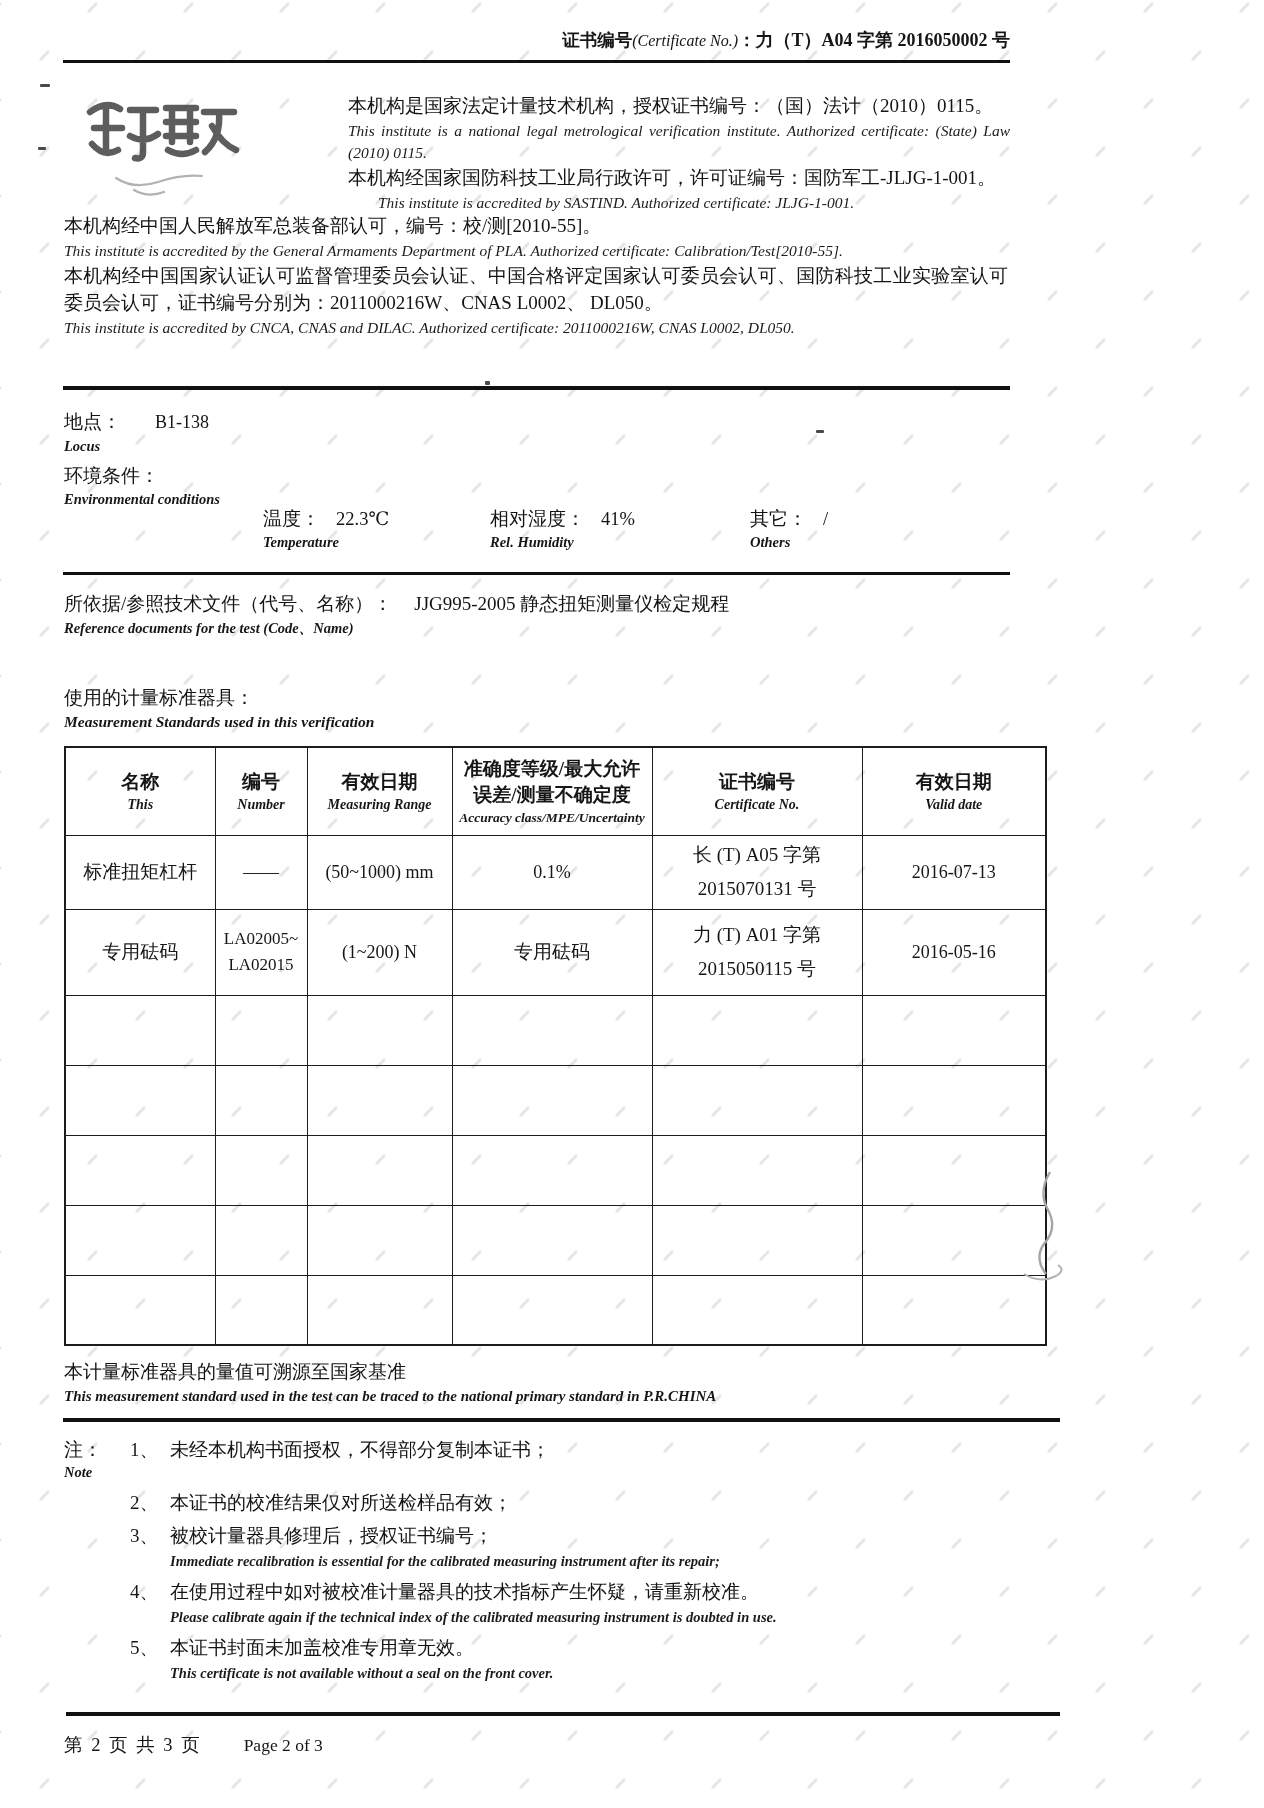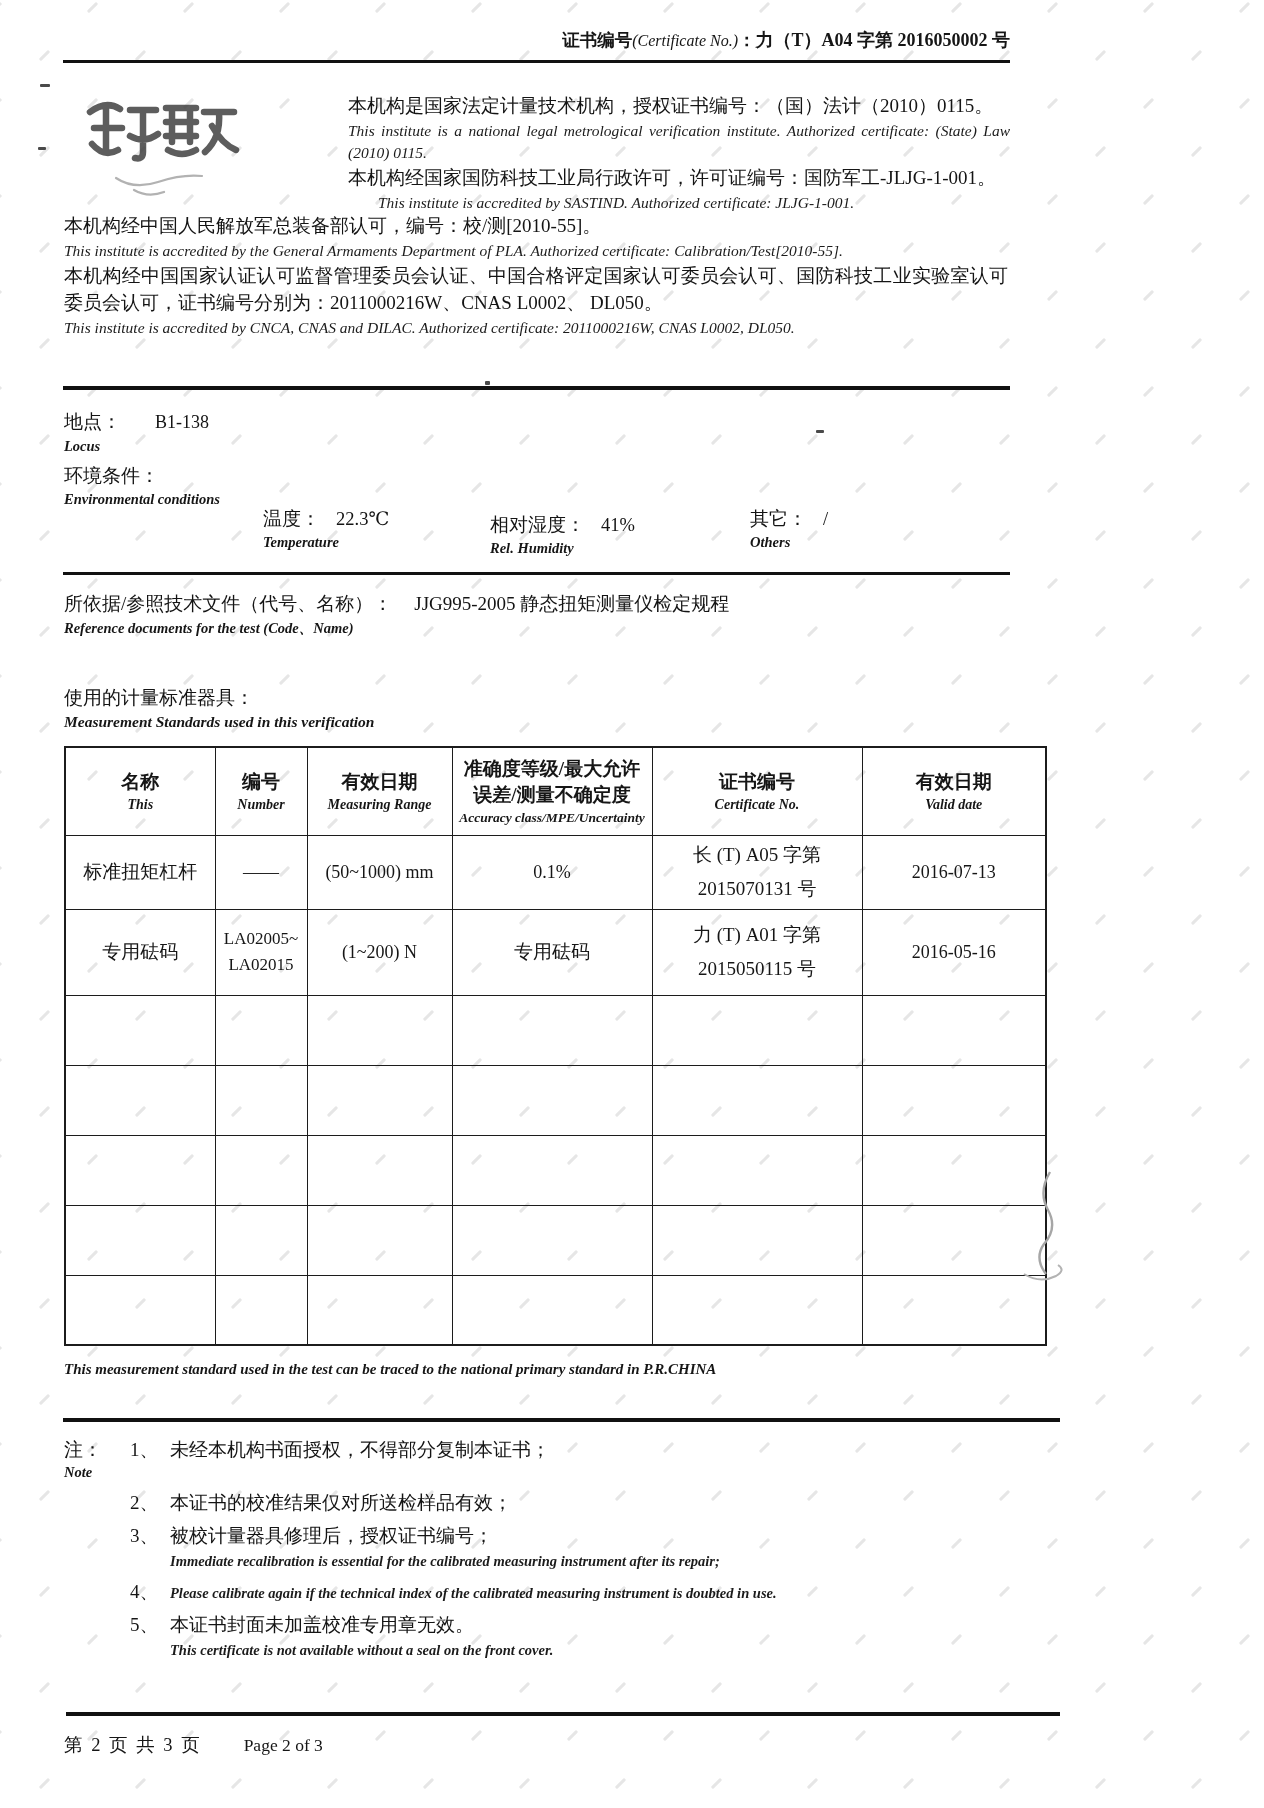--- a/index.html
+++ b/index.html
@@ -32,21 +32,21 @@
   .acc-ind .en.ind { padding-left:30px; text-align:left; }
   .acc-full { top:212px; left:64px; width:944px; }
   .acc-full .zh { line-height:27px; }
   .acc-full .zh.just { text-align:justify; }
   .acc-full .en { line-height:23px; }
   
   .locus { top:408px; left:64px; width:700px; }
   .val-inline { margin-left:34px; font-size:18px; }
   .mt6 { margin-top:6px; }
   .env-group { top:506px; }
-  .env-t { left:263px; } .env-h { left:490px;margin-top:6px; } .env-o { left:750px; }
+  .env-t { left:263px; } .env-h { left:490px; } .env-o { left:750px; }
   .env-group .zh { line-height:26px; }
   .env-val { margin-left:16px; font-size:18.5px; }
   
   .refsec { top:590px; left:64px; width:944px; }
   .ref-val { margin-left:22px; font-size:19px; }
   
   .stdtitle { top:684px; left:64px; width:944px; }
   table.std { position:absolute; top:746px; left:64px; width:981px; z-index:2;
     border-collapse:collapse; table-layout:fixed; }
   table.std th, table.std td { border:1.6px solid #1c1c1c; padding:2px 4px;
@@ -751,20 +751,21 @@
           <td></td>
           <td></td>
           <td></td>
           <td></td>
           <td></td>
         </tr>
     </tbody>
   </table>
 
   <div class="abs trace">
+    <div class="zh">本计量标准器具的量值可溯源至国家基准</div>
     <div class="small-en" style="font-size:15px;line-height:22px;">This measurement standard used in the test can be traced to the national primary standard in P.R.CHINA</div>
   </div>
 
   <div class="rule rule4"></div>
 
   <div class="abs notes">
     <div class="note-row">
       <div class="note-label">
         <div class="zh" style="line-height:24px;">注：</div>
         <div class="small-en">Note</div>
@@ -786,20 +787,21 @@
       <div class="note-num">3、</div>
       <div class="note-body">
         <div class="zh">被校计量器具修理后，授权证书编号；</div>
         <div class="en" style="font-size:14.5px;font-weight:bold;line-height:20px;">Immediate recalibration is essential for the calibrated measuring instrument after its repair;</div>
       </div>
     </div>
     <div class="note-row">
       <div class="note-label"></div>
       <div class="note-num">4、</div>
       <div class="note-body">
+        <div class="zh">在使用过程中如对被校准计量器具的技术指标产生怀疑，请重新校准。</div>
         <div class="en" style="font-size:14.5px;font-weight:bold;line-height:20px;">Please calibrate again if the technical index of the calibrated measuring instrument is doubted in use.</div>
       </div>
     </div>
     <div class="note-row">
       <div class="note-label"></div>
       <div class="note-num">5、</div>
       <div class="note-body">
         <div class="zh">本证书封面未加盖校准专用章无效。</div>
         <div class="en" style="font-size:14.5px;font-weight:bold;line-height:20px;">This certificate is not available without a seal on the front cover.</div>
       </div>

